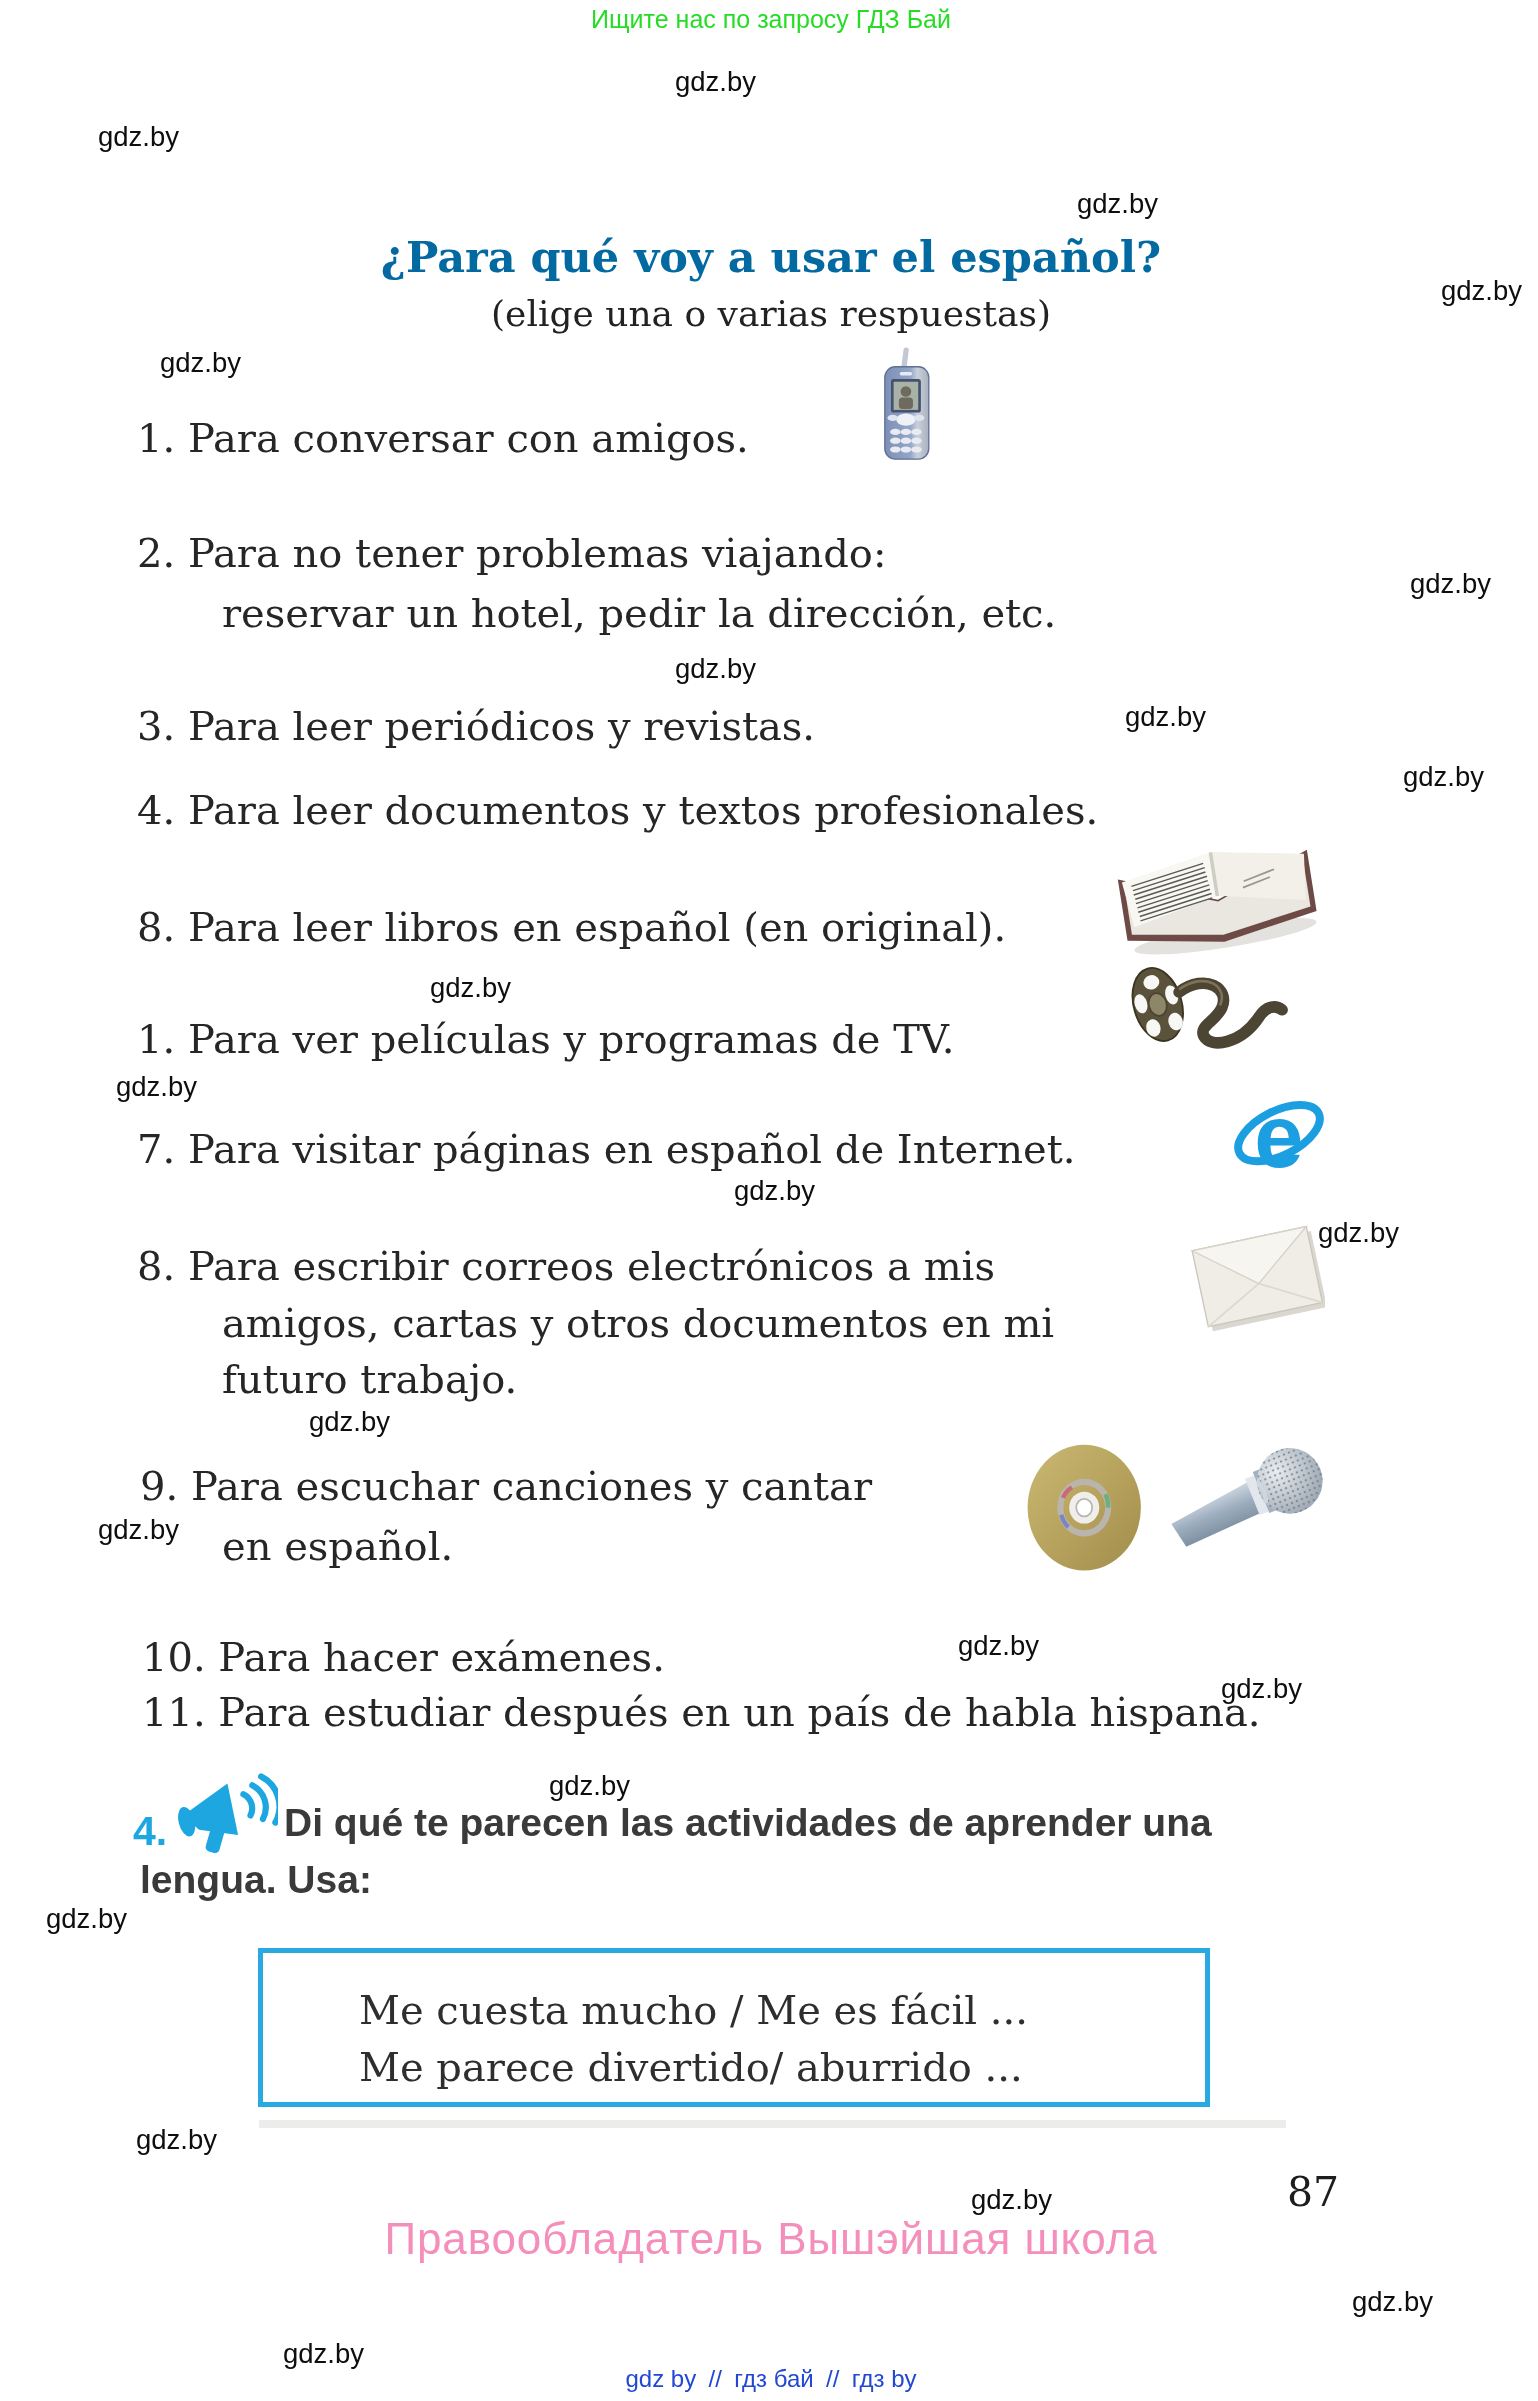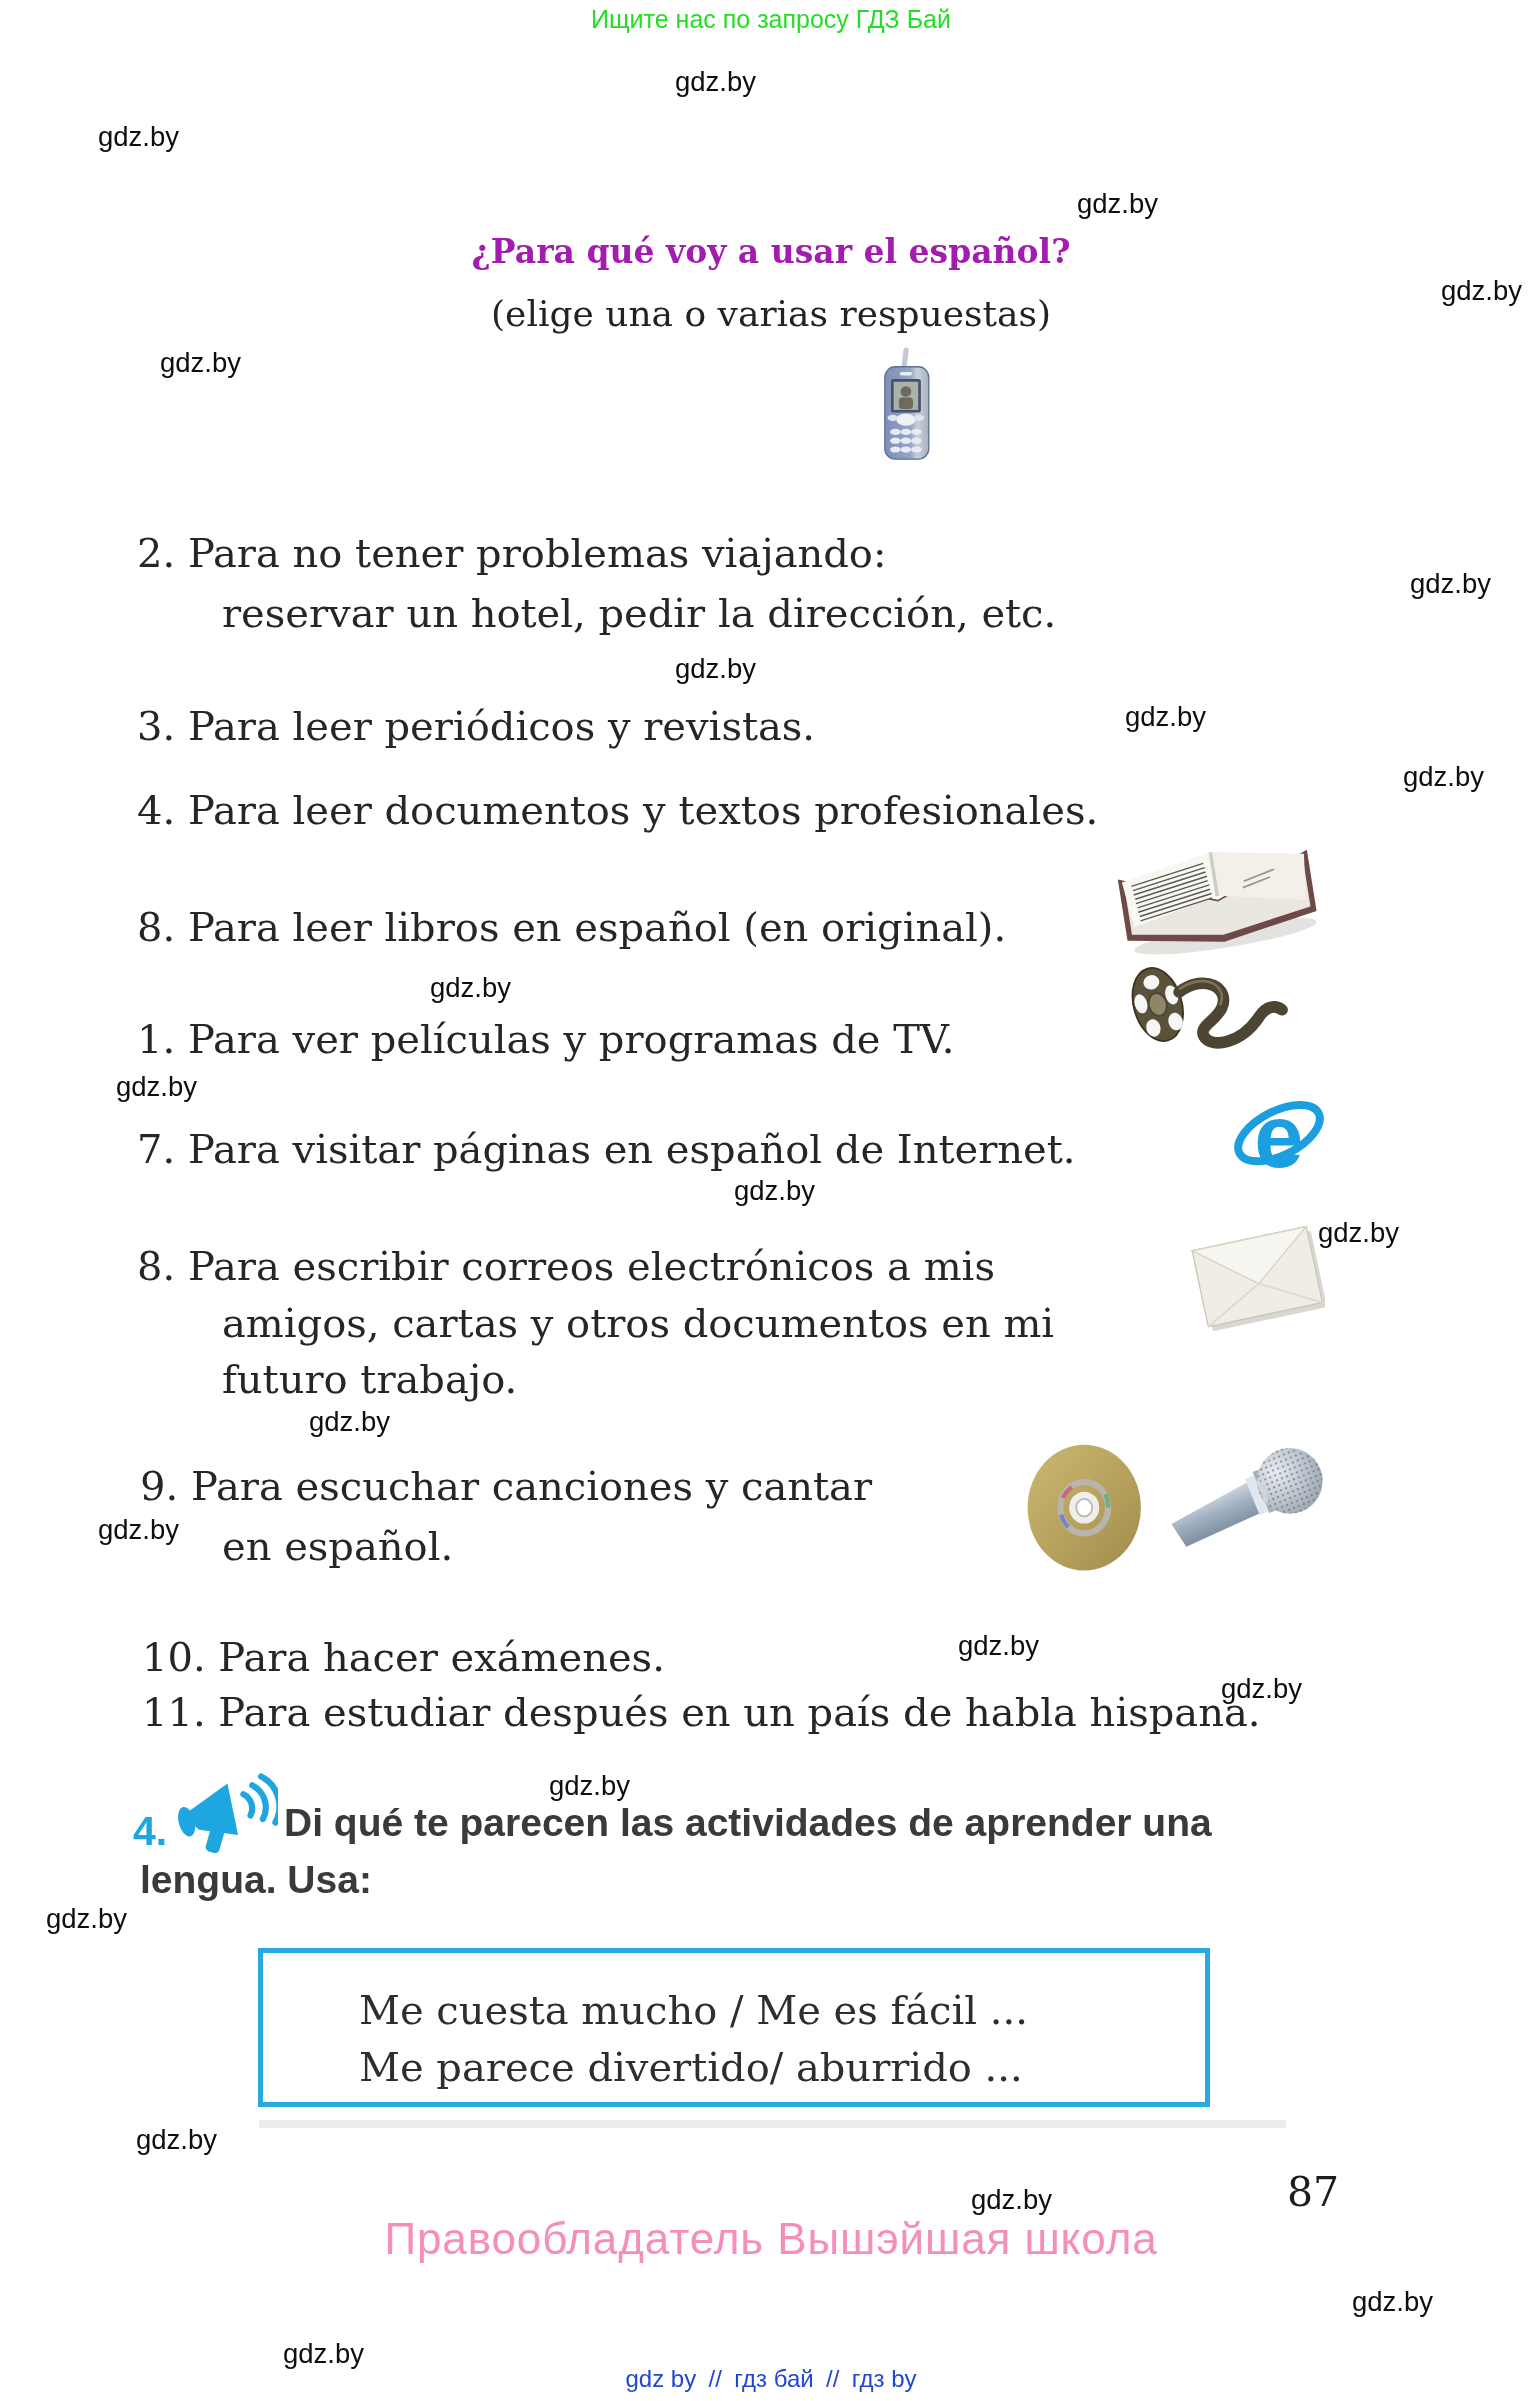--- a/index.html
+++ b/index.html
@@ -1,21 +1,21 @@
 <!DOCTYPE html>
 <html style="font-size:14px"><head>
 <meta charset="utf-8">
 <style>
   html,body{margin:0;padding:0;background:#ffffff;}
   #page{position:relative;width:1539px;height:2401px;background:#ffffff;overflow:hidden;
         font-family:"Liberation Sans",sans-serif;color:#1c1c1c;}
   .centered{position:absolute;left:5px;width:1532px;text-align:center;white-space:nowrap;}
   .banner{top:5.3px;font-size:25px;color:#25dd25;}
   .wm{position:absolute;font-size:27.5px;color:#0e0e0e;white-space:nowrap;font-family:"Liberation Sans",sans-serif;}
-  .title1{top:232px;font-family:"DejaVu Serif",serif;font-weight:bold;font-size:33px;color:#a21caf;}
+  .title1{top:232px;font-family:"DejaVu Serif",serif;font-weight:bold;font-size:43px;color:#0369a1;}
   .title2{top:293px;font-family:"DejaVu Serif",serif;font-size:36px;color:#222;}
   .ln{position:absolute;font-family:"DejaVu Serif",serif;font-size:40px;color:#262626;white-space:nowrap;}
   .img{position:absolute;}
   .ex-num{position:absolute;left:133px;top:1808px;font-size:41px;font-weight:bold;color:#1da6e0;}
   .ex-line{position:absolute;font-size:39px;font-weight:bold;color:#3a3a3a;white-space:nowrap;}
   .usebox{position:absolute;left:258px;top:1948px;width:942px;height:149px;border:5.3px solid #29a9e1;background:#fff;}
   .box-line{position:absolute;font-family:"DejaVu Serif",serif;font-size:40px;color:#2e2e2e;white-space:nowrap;}
   .artifact{position:absolute;left:259px;top:2120px;width:1027px;height:8px;background:#ececea;}
   .pagenum{position:absolute;left:1287px;top:2168px;font-family:"DejaVu Serif",serif;font-size:41px;color:#1d1d1d;}
   .copyright{top:2214px;font-size:44px;letter-spacing:0.9px;color:#f48fbb;}
@@ -53,20 +53,21 @@
       <span class="wm" style="left: 1062px; top: 1967px;">gdz.by</span>
       <span class="wm" style="left: 136px; top: 2124px;">gdz.by</span>
       <span class="wm" style="left: 971px; top: 2184px;">gdz.by</span>
       <span class="wm" style="left: 1352px; top: 2286px;">gdz.by</span>
       <span class="wm" style="left: 283px; top: 2338px;">gdz.by</span>
     </div>
 
   <div class="centered title1">¿Para qué voy a usar el español?</div>
   <div class="centered title2">(elige una o varias respuestas)</div>
 
+  <div class="ln" style="left:137px;top:415px">1. Para conversar con amigos.</div>
   <div class="ln" style="left:137px;top:530px">2. Para no tener problemas viajando:</div>
   <div class="ln" style="left:222px;top:590px">reservar un hotel, pedir la dirección, etc.</div>
   <div class="ln" style="left:137px;top:703px">3. Para leer periódicos y revistas.</div>
   <div class="ln" style="left:137px;top:787px">4. Para leer documentos y textos profesionales.</div>
   <div class="ln" style="left:137px;top:904px">8. Para leer libros en español (en original).</div>
   <div class="ln" style="left:137px;top:1016px">1. Para ver películas y programas de TV.</div>
   <div class="ln" style="left:137px;top:1126px">7. Para visitar páginas en español de Internet.</div>
   <div class="ln" style="left:137px;top:1243px">8. Para escribir correos electrónicos a mis</div>
   <div class="ln" style="left:222px;top:1300px">amigos, cartas y otros documentos en mi</div>
   <div class="ln" style="left:222px;top:1356px">futuro trabajo.</div>

